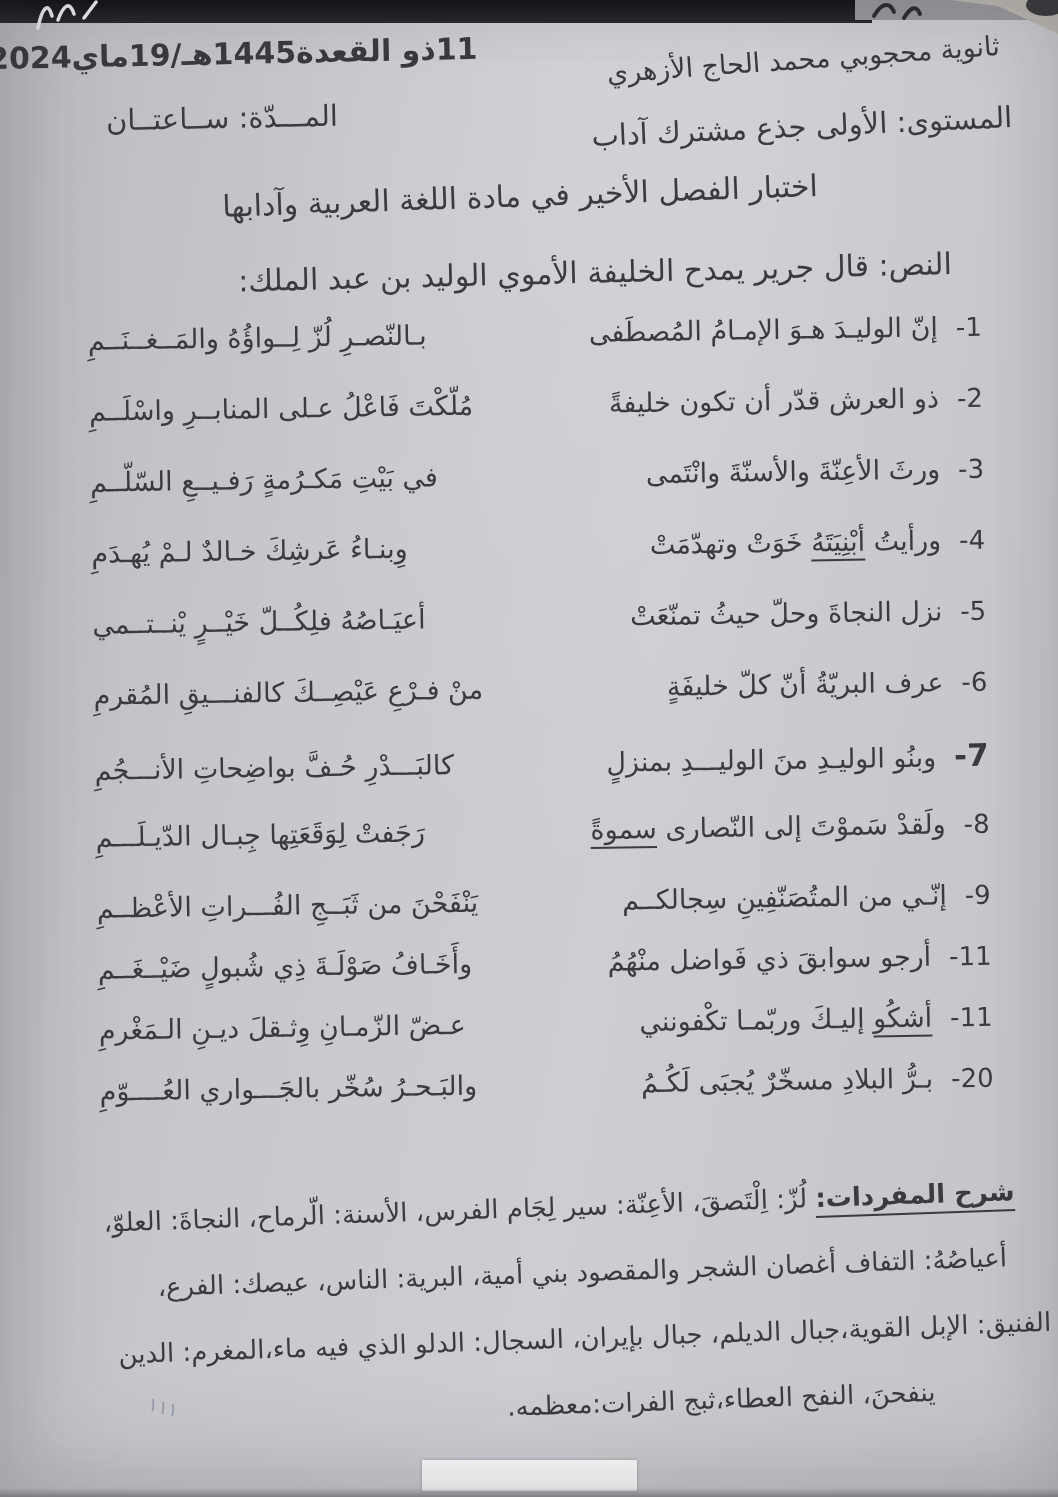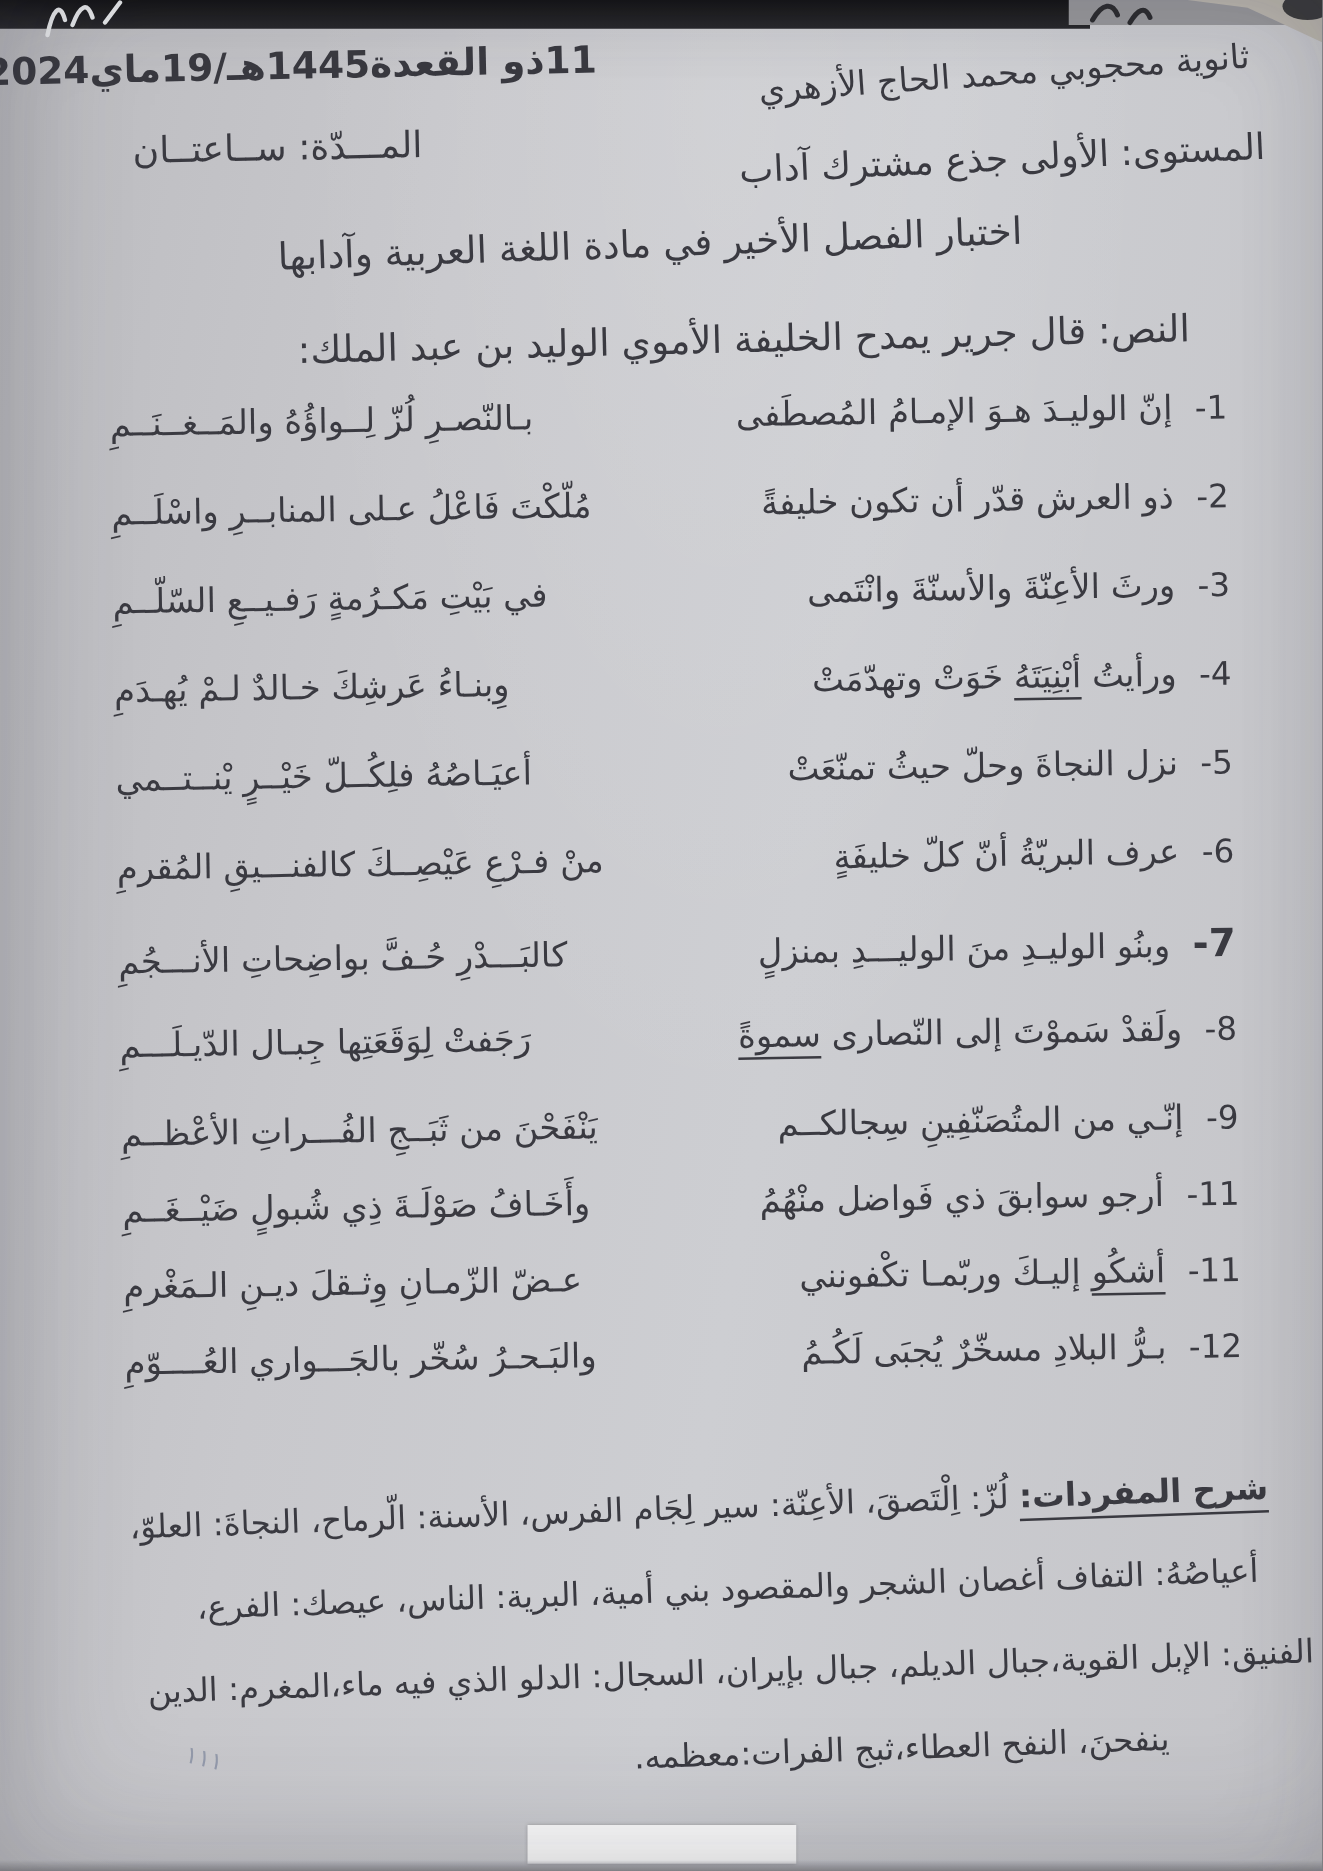--- a/index.html
+++ b/index.html
@@ -128,21 +128,21 @@
       <div class="v-first"><span class="v-num">11-</span><span>أرجو سوابقَ ذي فَواضل منْهُمُ</span><span class="u"></span><span></span></div>
       <div class="v-second">وأَخَـافُ صَوْلَـةَ ذِي شُبولٍ ضَيْــغَــمِ</div>
     </div>
 
     <div class="verse-row">
       <div class="v-first"><span class="v-num">11-</span><span></span><span class="u">أشكُو</span><span> إليـكَ وربّمـا تكْفونني</span></div>
       <div class="v-second">عـضّ الزّمـانِ وِثـقلَ ديـنِ الـمَغْرمِ</div>
     </div>
 
     <div class="verse-row">
-      <div class="v-first"><span class="v-num">12-</span><span>بـرُّ البلادِ مسخّرٌ يُجبَى لَكُـمُ</span><span class="u"></span><span></span></div>
+      <div class="v-first"><span class="v-num">20-</span><span>بـرُّ البلادِ مسخّرٌ يُجبَى لَكُـمُ</span><span class="u"></span><span></span></div>
       <div class="v-second">والبَـحـرُ سُخّر بالجَـــواري العُــــوّمِ</div>
     </div>
 
   </div>
 
   <div class="vocab">
     <div class="line l1"><span class="vocab-label">شرح المفردات:</span><span> لُزّ: اِلْتَصقَ، الأعِنّة: سير لِجَام الفرس، الأسنة: الّرماح، النجاةَ: العلوّ،</span></div>
     <div class="line l2">أعياصُهُ: التفاف أغصان الشجر والمقصود بني أمية، البرية: الناس، عيصك: الفرع،</div>
     <div class="line l3">الفنيق: الإبل القوية،جبال الديلم، جبال بإيران، السجال: الدلو الذي فيه ماء،المغرم: الدين</div>
     <div class="line l4">ينفحنَ، النفح العطاء،ثبج الفرات:معظمه.</div>

